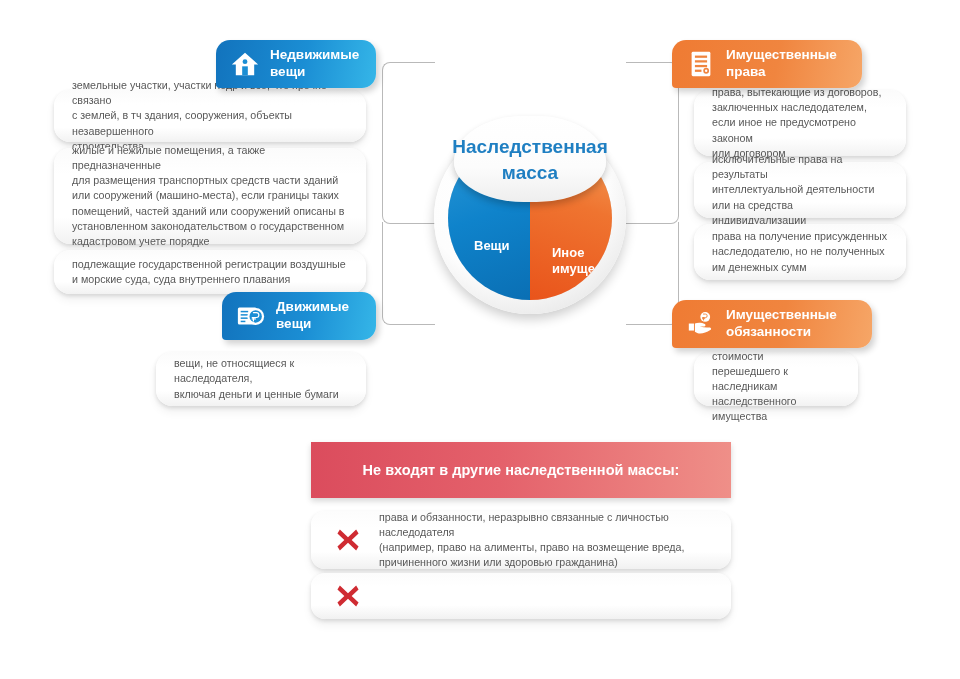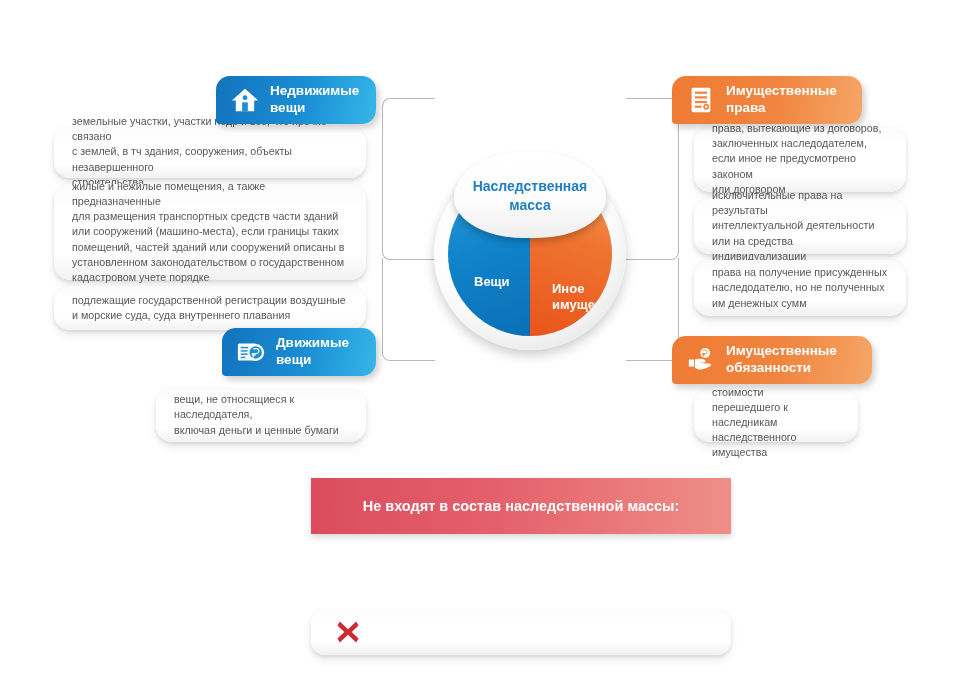--- a/index.html
+++ b/index.html
@@ -11,21 +11,20 @@
     width: 960px;
     height: 679px;
     position: relative;
     overflow: hidden;
     font-family: "Liberation Sans", sans-serif;
     color: #5a5a5a;
   }
   .stage {
     position: absolute;
     inset: 0;
-    margin-top: 36px;
   }
 
   
   .conn {
     position: absolute;
     border-color: #b9b9b9;
     border-style: solid;
     border-width: 0;
   }
 
@@ -146,21 +145,21 @@
     box-shadow: 0 4px 7px rgba(0,0,0,0.22);
     display: flex;
     align-items: center;
     justify-content: center;
     text-align: center;
     z-index: 3;
   }
   .lens span {
     display: block;
     color: #1f7fc2;
-    font-size: 14px;
+    font-size: 19px;
     font-weight: bold;
     line-height: 1.35;
     white-space: pre-line;
     margin-top: 2px;
   }
 
   
   .excl-banner {
     position: absolute;
     left: 311px;
@@ -319,23 +318,31 @@
 обязанности</span>
   </div>
 
   <div class="card" style="left:694px; top:352px; width:164px; height:54px;">
     <span>долги в пределах стоимости
 перешедшего к наследникам
 наследственного имущества</span>
   </div>
 
   <div class="excl-banner">
-    <span>Не входят в состав наследственной массы:</span>
-  </div>
-
+    <span>Не входят в другие наследственной массы:</span>
+  </div>
+
+  <div class="excl-card" style="left:311px; top:511px; width:420px; height:58px;">
+    <svg class="xmark" viewBox="0 0 32 32">
+      <path d="M6 3 L16 12.5 L26 3 L29 8 L20.5 16 L29 24 L26 29 L16 19.5 L6 29 L3 24 L11.5 16 L3 8 Z" fill="#cf2b32"></path>
+    </svg>
+    <span class="txt">права и обязанности, неразрывно связанные с личностью наследодателя
+(например, право на алименты, право на возмещение вреда,
+причиненного жизни или здоровью гражданина)</span>
+  </div>
 
   <div class="excl-card" style="left:311px; top:573px; width:420px; height:46px;">
     <svg class="xmark" viewBox="0 0 32 32">
       <path d="M6 3 L16 12.5 L26 3 L29 8 L20.5 16 L29 24 L26 29 L16 19.5 L6 29 L3 24 L11.5 16 L3 8 Z" fill="#cf2b32"></path>
     </svg>
   </div>
 
 </div>
 
 </body></html>

